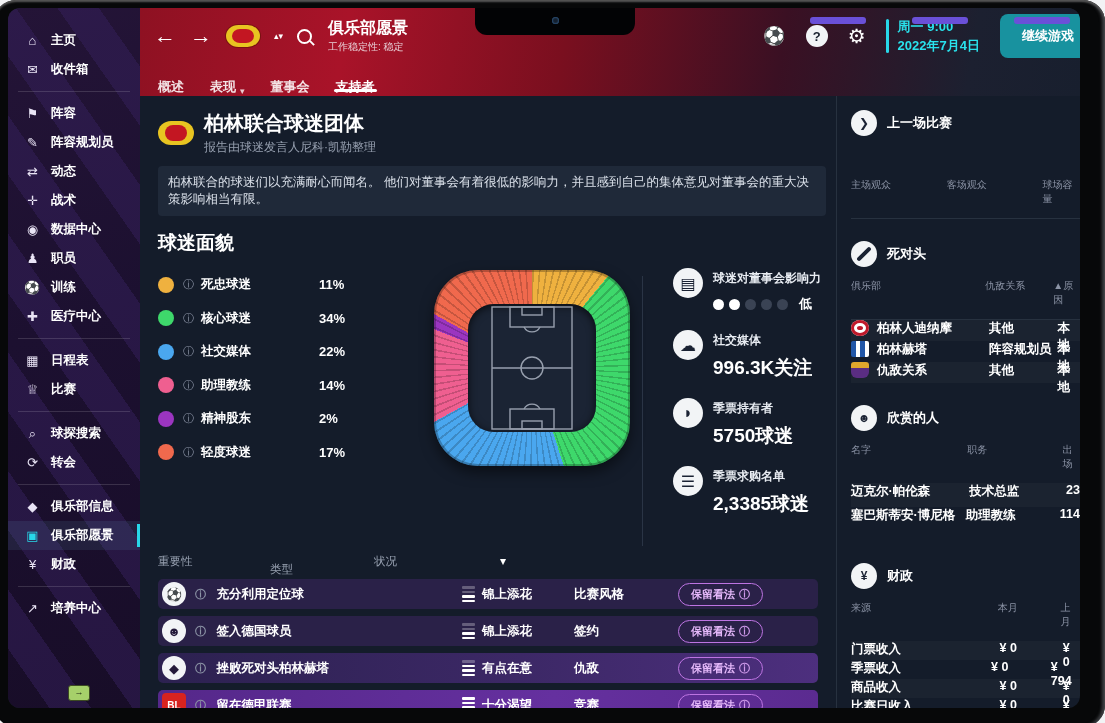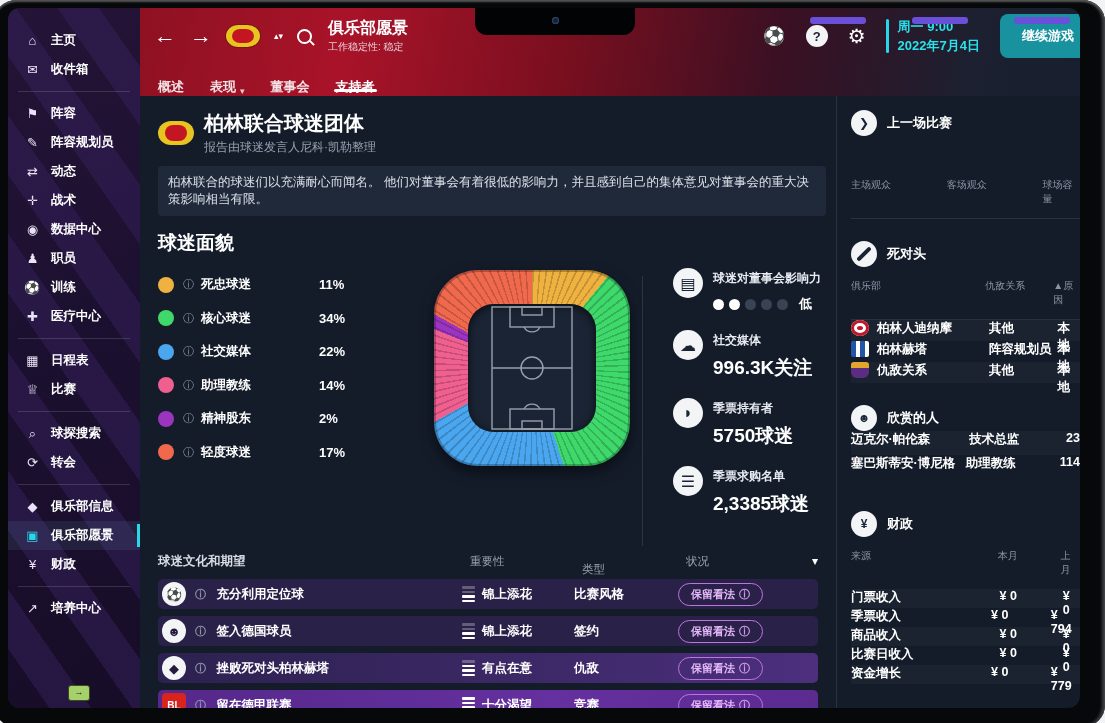--- a/index.html
+++ b/index.html
@@ -388,21 +388,20 @@
             <div>
               <div class="sl">季票求购名单</div>
               <div class="sv">2,3385球迷</div>
             </div>
           </div>
         </div>
       </div>
 
       <div class="culture">
         <div class="cult-head">
-          <span class="c0">球迷文化和期望</span>
           <span class="ch-imp">重要性</span>
           <span class="ch-type">类型</span>
           <span class="ch-status">状况</span>
           <span class="chev">▾</span>
         </div>
         <div class="cultrow c-dark">
           <span class="rowicon">⚽</span>
           <span class="lbl"><span class="info">ⓘ</span> <span>充分利用定位球</span></span>
           <span class="impcell">
                     <span class="bars" data-level="2">
@@ -503,20 +502,25 @@
                   <span style="width:124px">仇敌关系</span>
                   <span style="width:76px">其他</span>
                   <span>本地</span>
                 </div>
       </div>
 
       <div class="railsec-title" style="margin-top:22px;">
         <span class="circ small">☻</span>
         <span>欣赏的人</span>
       </div>
+      <div class="railcols" style="margin-top:12px;border-bottom:none;">
+        <span style="width:132px">名字</span>
+        <span style="width:108px">职务</span>
+        <span>出场</span>
+      </div>
       <div>
         <div class="rrow" style="height:24px">
                   <span style="width:132px">迈克尔·帕伦森</span>
                   <span style="width:108px">技术总监</span>
                   <span>23</span>
                 </div>
         <div class="rrow" style="height:24px">
                   <span style="width:132px">塞巴斯蒂安·博尼格</span>
                   <span style="width:108px">助理教练</span>
                   <span>114</span>

